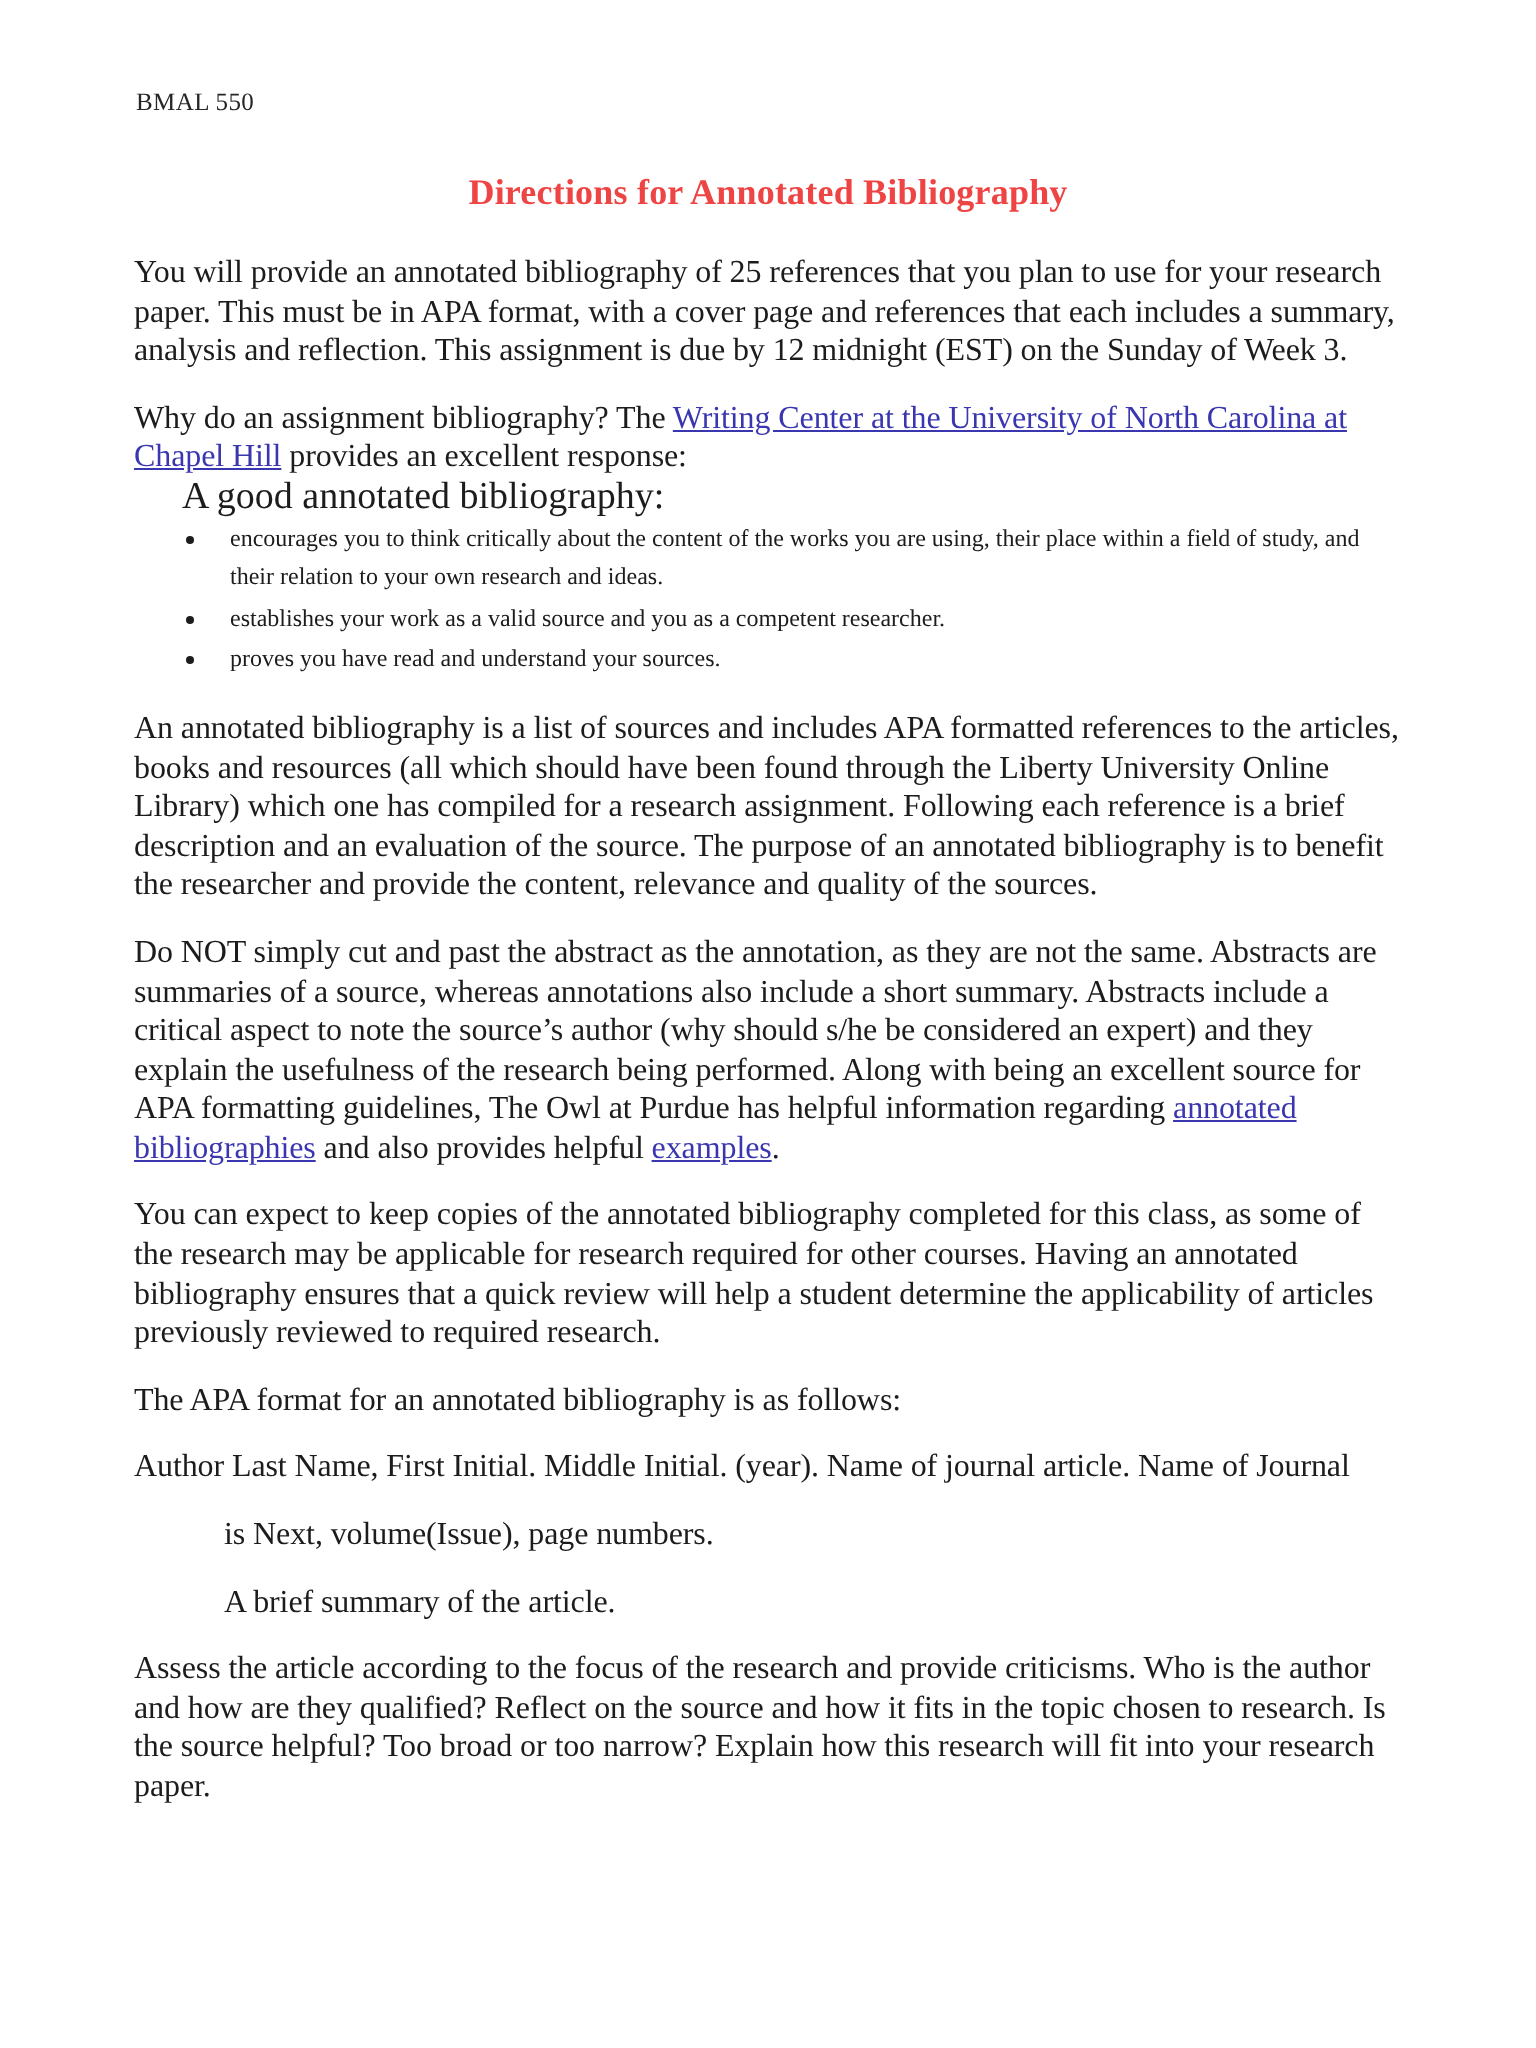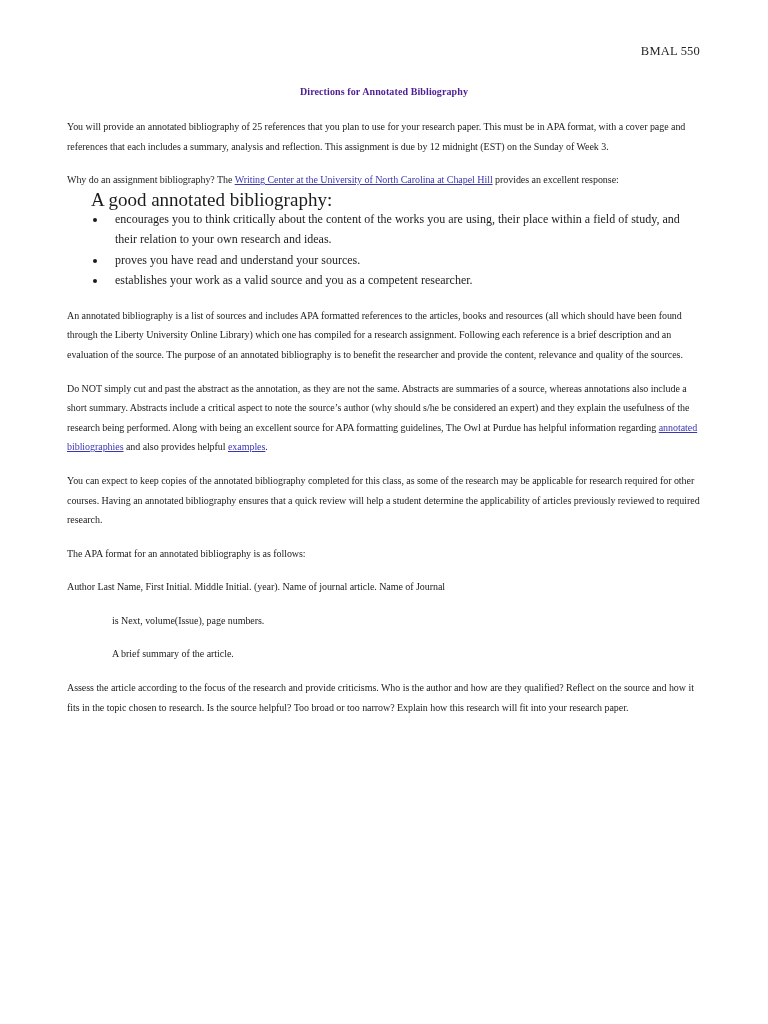--- a/index.html
+++ b/index.html
@@ -21,42 +21,42 @@
     left: 0; top: 0;
     width: 768px;
     height: 1024px;
     background: #ffffff;
   }
   .header-line {
     position: absolute;
     top: 44px;
     left: 68px;
     width: 632px;
-    text-align: right;
+    text-align: left;
     font-size: 12.5px;
     letter-spacing: 0.2px;
     color: #262626;
   }
   .content {
     position: absolute;
     top: 86px;
     left: 67px;
     width: 634px;
   }
   .doc-title {
     text-align: center;
     font-weight: bold;
-    font-size: 10px;
+    font-size: 18px;
     letter-spacing: 0.1px;
     margin: 0 0 20px 0;
-    color: #4c1d95;
+    color: #ef4444;
   }
   p.para {
     margin: 0 0 14px 0;
-    font-size: 10px;
+    font-size: 16px;
     line-height: 19.6px;
     text-align: left;
     color: #1c1c1c;
     letter-spacing: -0.05px;
   }
   p.tight {
     margin-bottom: 0;
   }
   .sublead {
     margin: 0 0 1px 0;
@@ -109,22 +109,22 @@
     <div class="doc-title">Directions for Annotated Bibliography</div>
 
     <p class="para">You will provide an annotated bibliography of 25 references that you plan to use for your research paper.  This must be in APA format, with a cover page and references that each includes a summary, analysis and reflection.  This assignment is due by 12 midnight (EST) on the Sunday of Week 3.</p>
 
     <p class="para tight"><span>Why do an assignment bibliography?  The </span><a class="doclink" href="#">Writing Center at the University of North Carolina at Chapel Hill</a><span> provides an excellent response:</span></p>
 
     <p class="sublead">A good annotated bibliography:</p>
 
     <ul class="bullets">
       <li><span class="bullet-dot"></span><span>encourages you to think critically about the content of the works you are using, their place within a field of study, and their relation to your own research and ideas.</span></li>
+      <li><span class="bullet-dot"></span><span>establishes your work as a valid source and you as a competent researcher.</span></li>
       <li><span class="bullet-dot"></span><span>proves you have read and understand your sources.</span></li>
-      <li><span class="bullet-dot"></span><span>establishes your work as a valid source and you as a competent researcher.</span></li>
     </ul>
 
     <p class="para">An annotated bibliography is a list of sources and includes APA formatted references to the articles, books and resources (all which should have been found through the Liberty University Online Library) which one has compiled for a research assignment.  Following each reference is a brief description and an evaluation of the source.  The purpose of an annotated bibliography is to benefit the researcher and provide the content, relevance and quality of the sources.</p>
 
     <p class="para"><span>Do NOT simply cut and past the abstract as the annotation, as they are not the same.  Abstracts are summaries of a source, whereas annotations also include a short summary.  Abstracts include a critical aspect to note the source’s author (why should s/he be considered an expert) and they explain the usefulness of the research being performed.  Along with being an excellent source for APA formatting guidelines, The Owl at Purdue has helpful information regarding </span><a class="doclink" href="#">annotated bibliographies</a><span> and also provides helpful </span><a class="doclink" href="#">examples</a><span>.</span></p>
 
     <p class="para">You can expect to keep copies of the annotated bibliography completed for this class, as some of the research may be applicable for research required for other courses.  Having an annotated bibliography ensures that a quick review will help a student determine the applicability of articles previously reviewed to required research.</p>
 
     <p class="para">The APA format for an annotated bibliography is as follows:</p>
 

